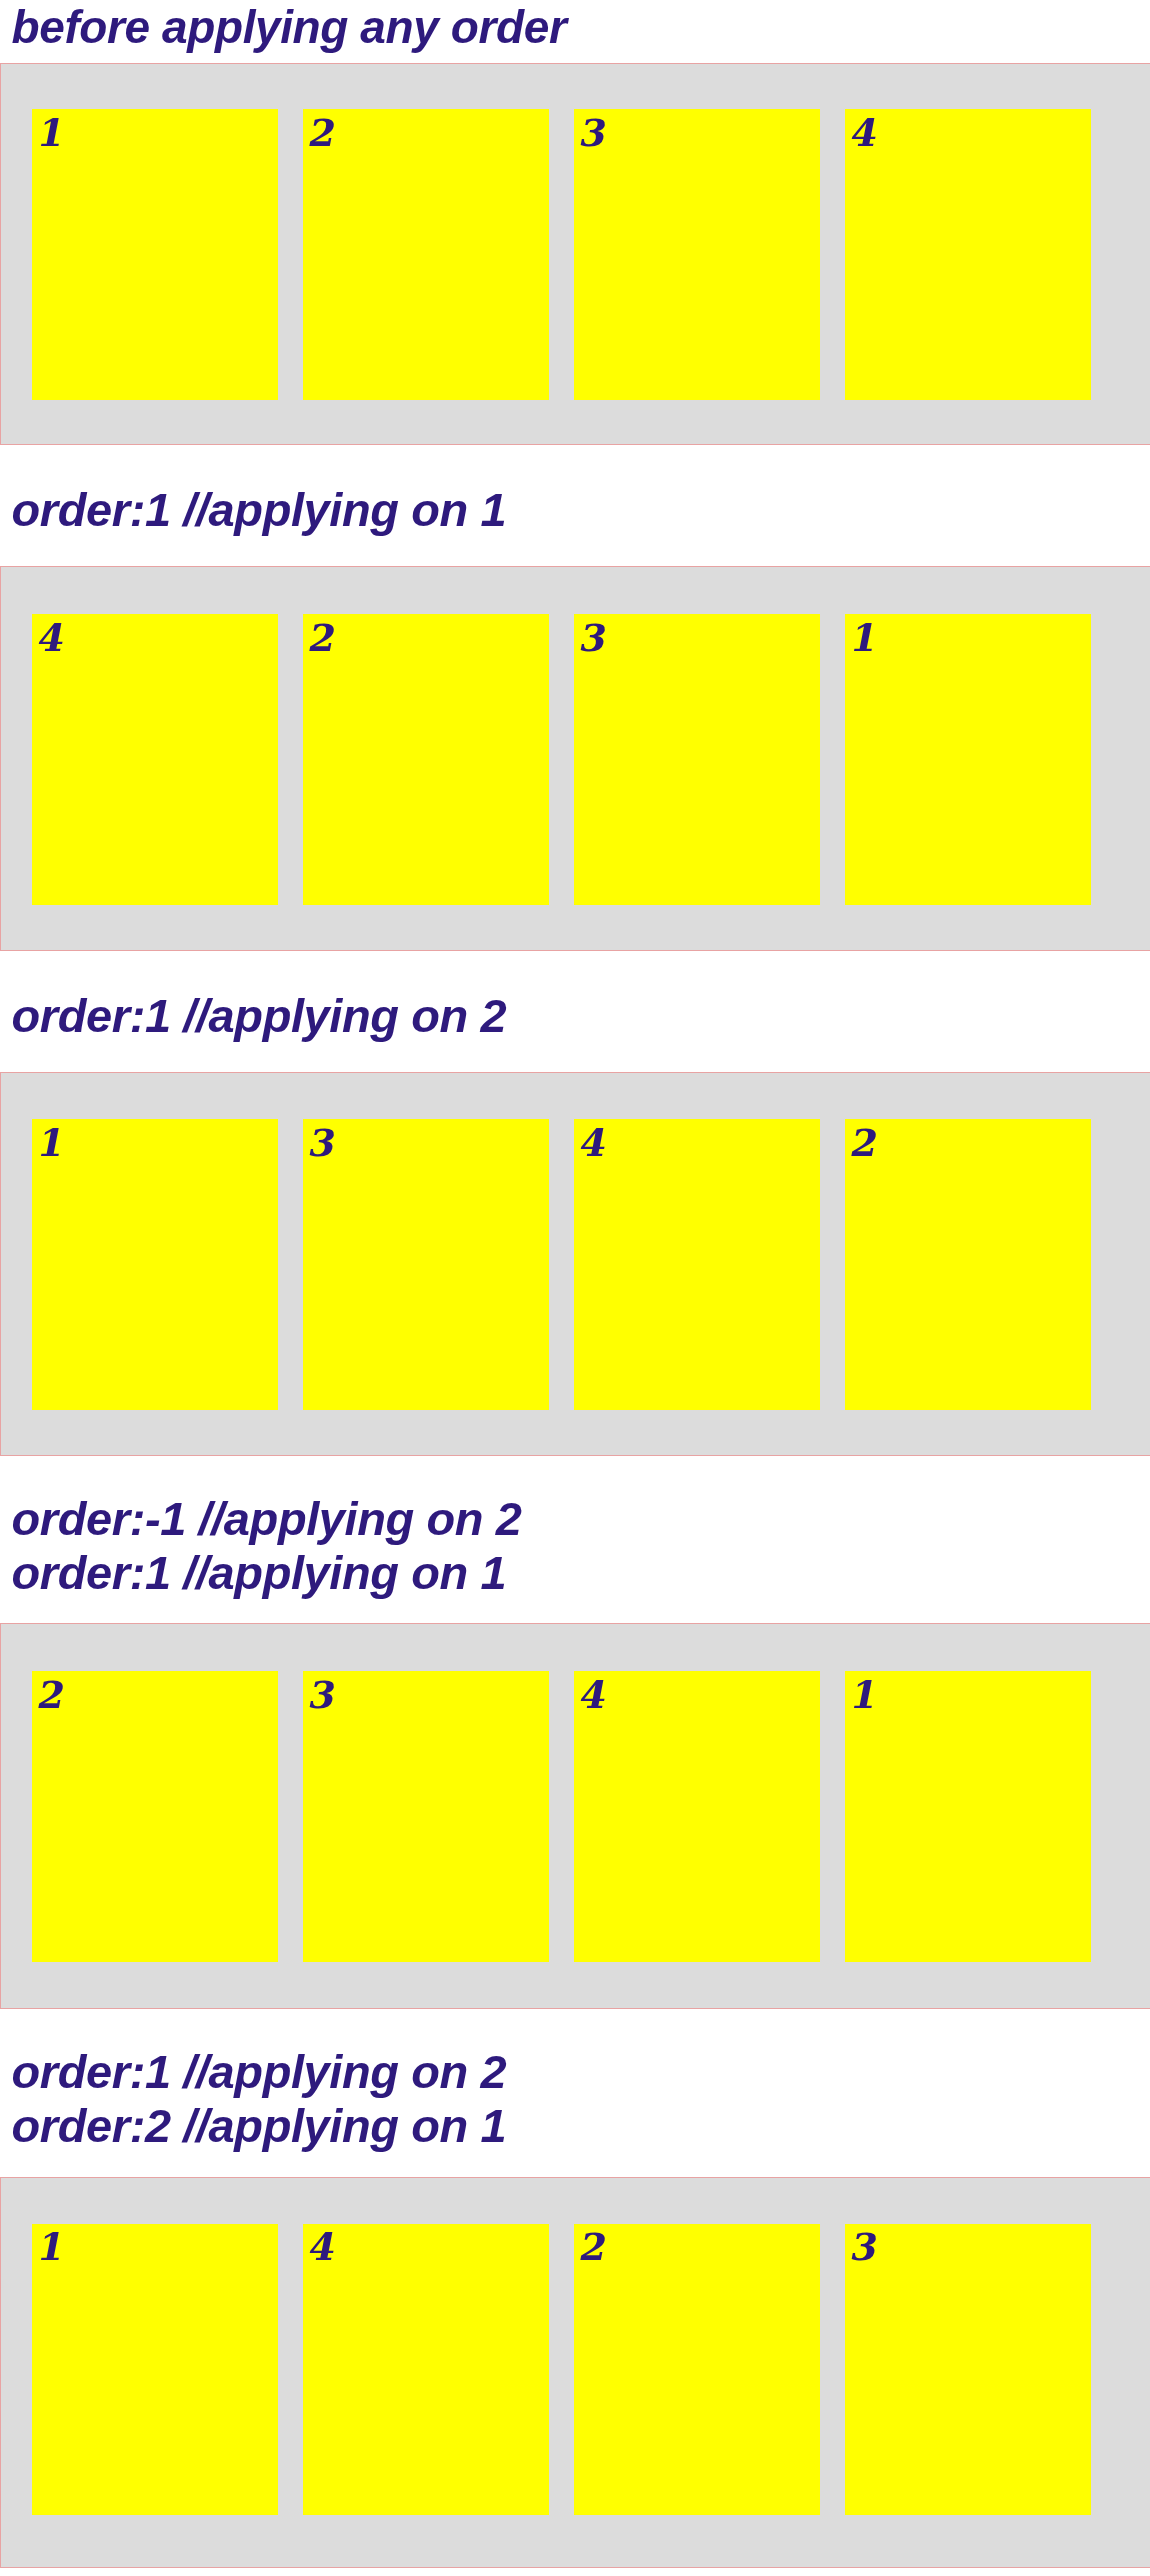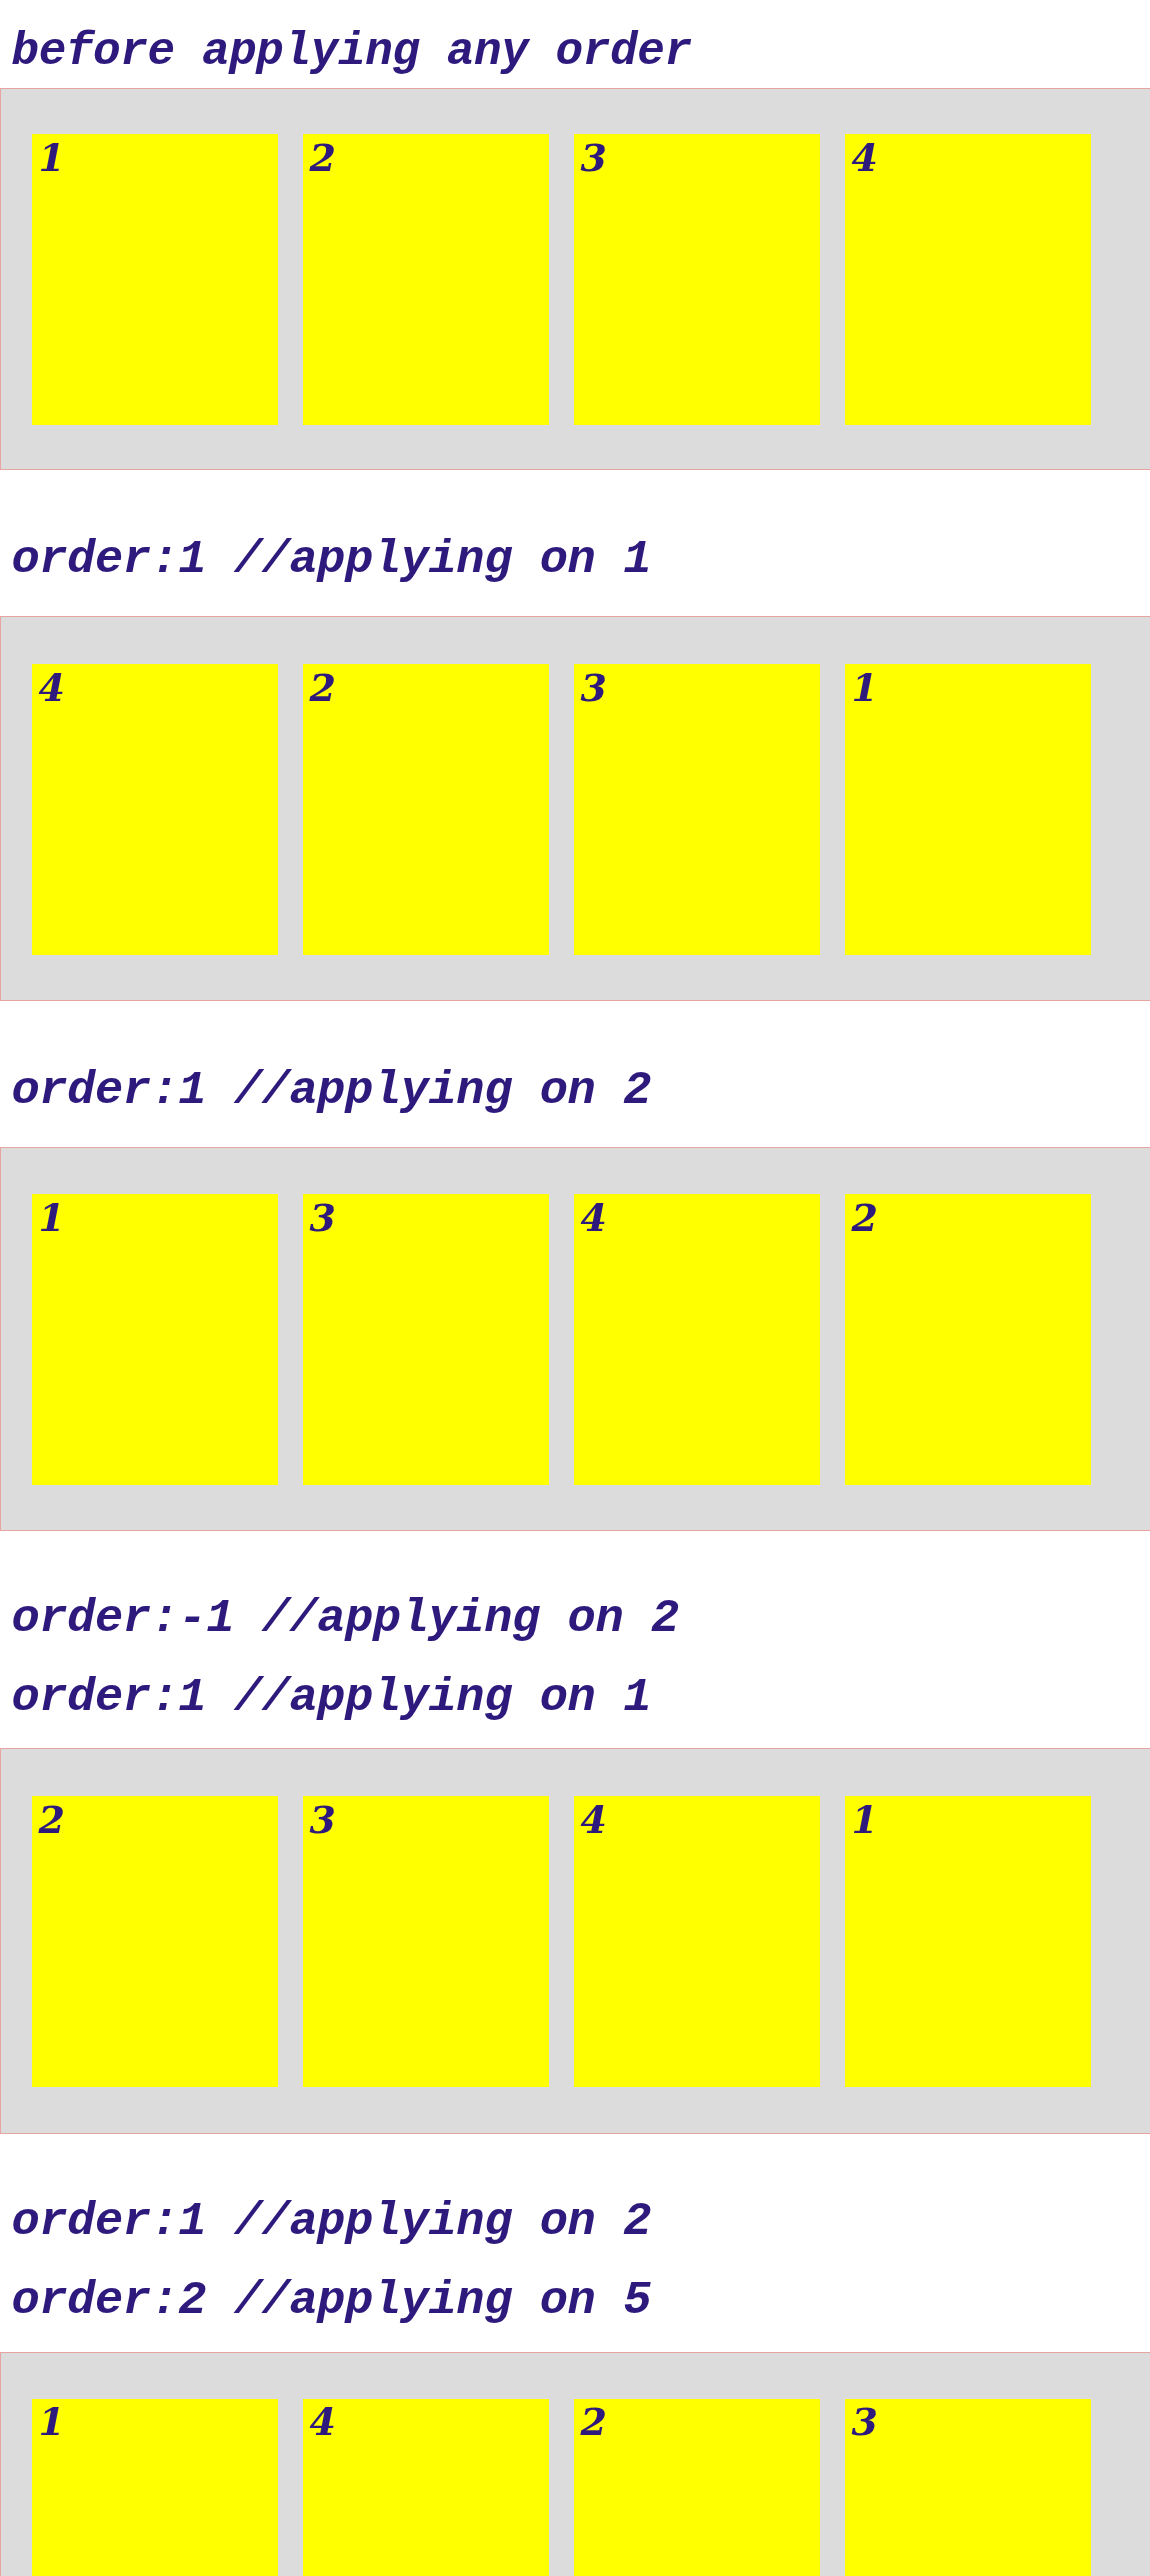--- a/index.html
+++ b/index.html
@@ -23,28 +23,27 @@
     box-sizing: border-box;
   }
 
   .caption-block {
     padding-left: 11.5px;
     box-sizing: border-box;
   }
 
   .caption-line {
     color: #2e1a7d;
-    font-family: Liberation Mono, monospace;
+    font-family: Liberation Sans, sans-serif;
     font-style: italic;
     font-weight: 700;
     font-size: 47px;
     line-height: 1.14;
     letter-spacing: -0.4px;
     white-space: pre;
-    margin-top: 25px;
   }
 
   
   .section-0 .caption-block {
     padding-top: 3.3px;
     padding-bottom: 11.5px;
   }
   .section-0 .caption-line {
     font-size: 46px;
     line-height: 1.05;
@@ -189,21 +188,21 @@
       </div>
       <div class="flex-item">
         <span class="item-label">1</span>
       </div>
     </div>
   </div>
 
   <div class="section section-4">
     <div class="caption-block">
       <div class="caption-line">order:1 //applying on 2</div>
-      <div class="caption-line">order:2 //applying on 5</div>
+      <div class="caption-line">order:2 //applying on 1</div>
     </div>
     <div class="flex-container">
       <div class="flex-item">
         <span class="item-label">1</span>
       </div>
       <div class="flex-item">
         <span class="item-label">4</span>
       </div>
       <div class="flex-item">
         <span class="item-label">2</span>

